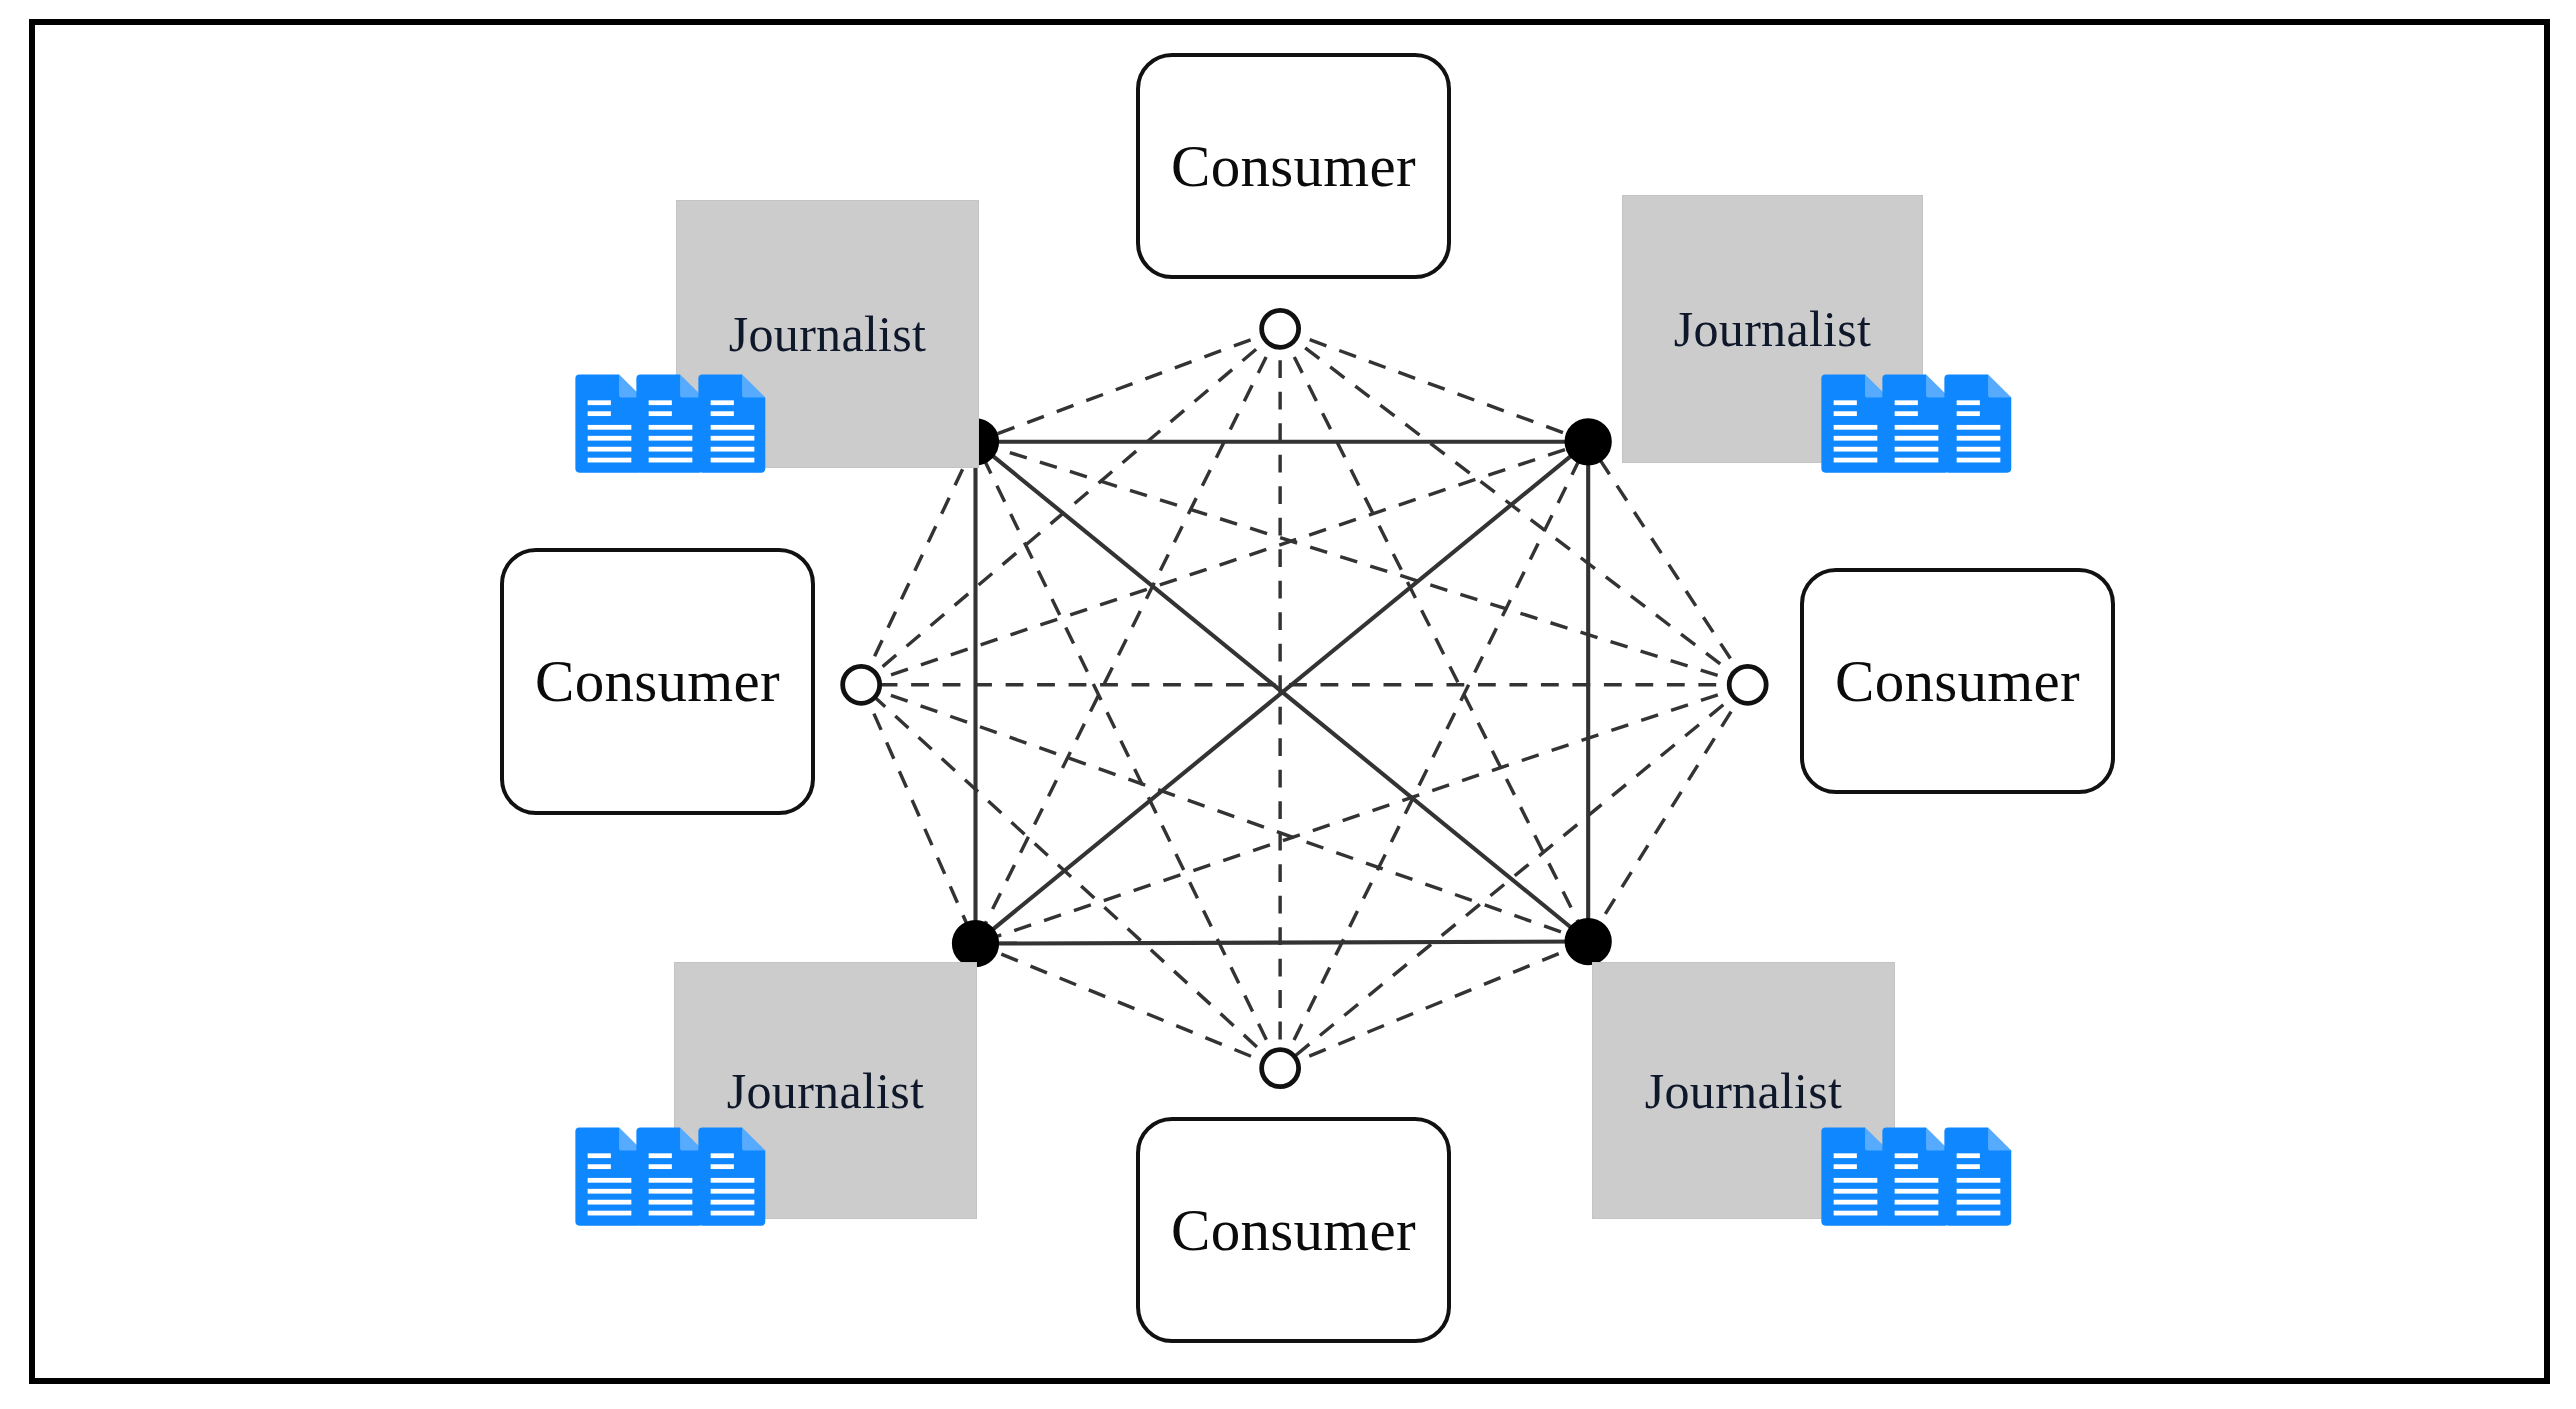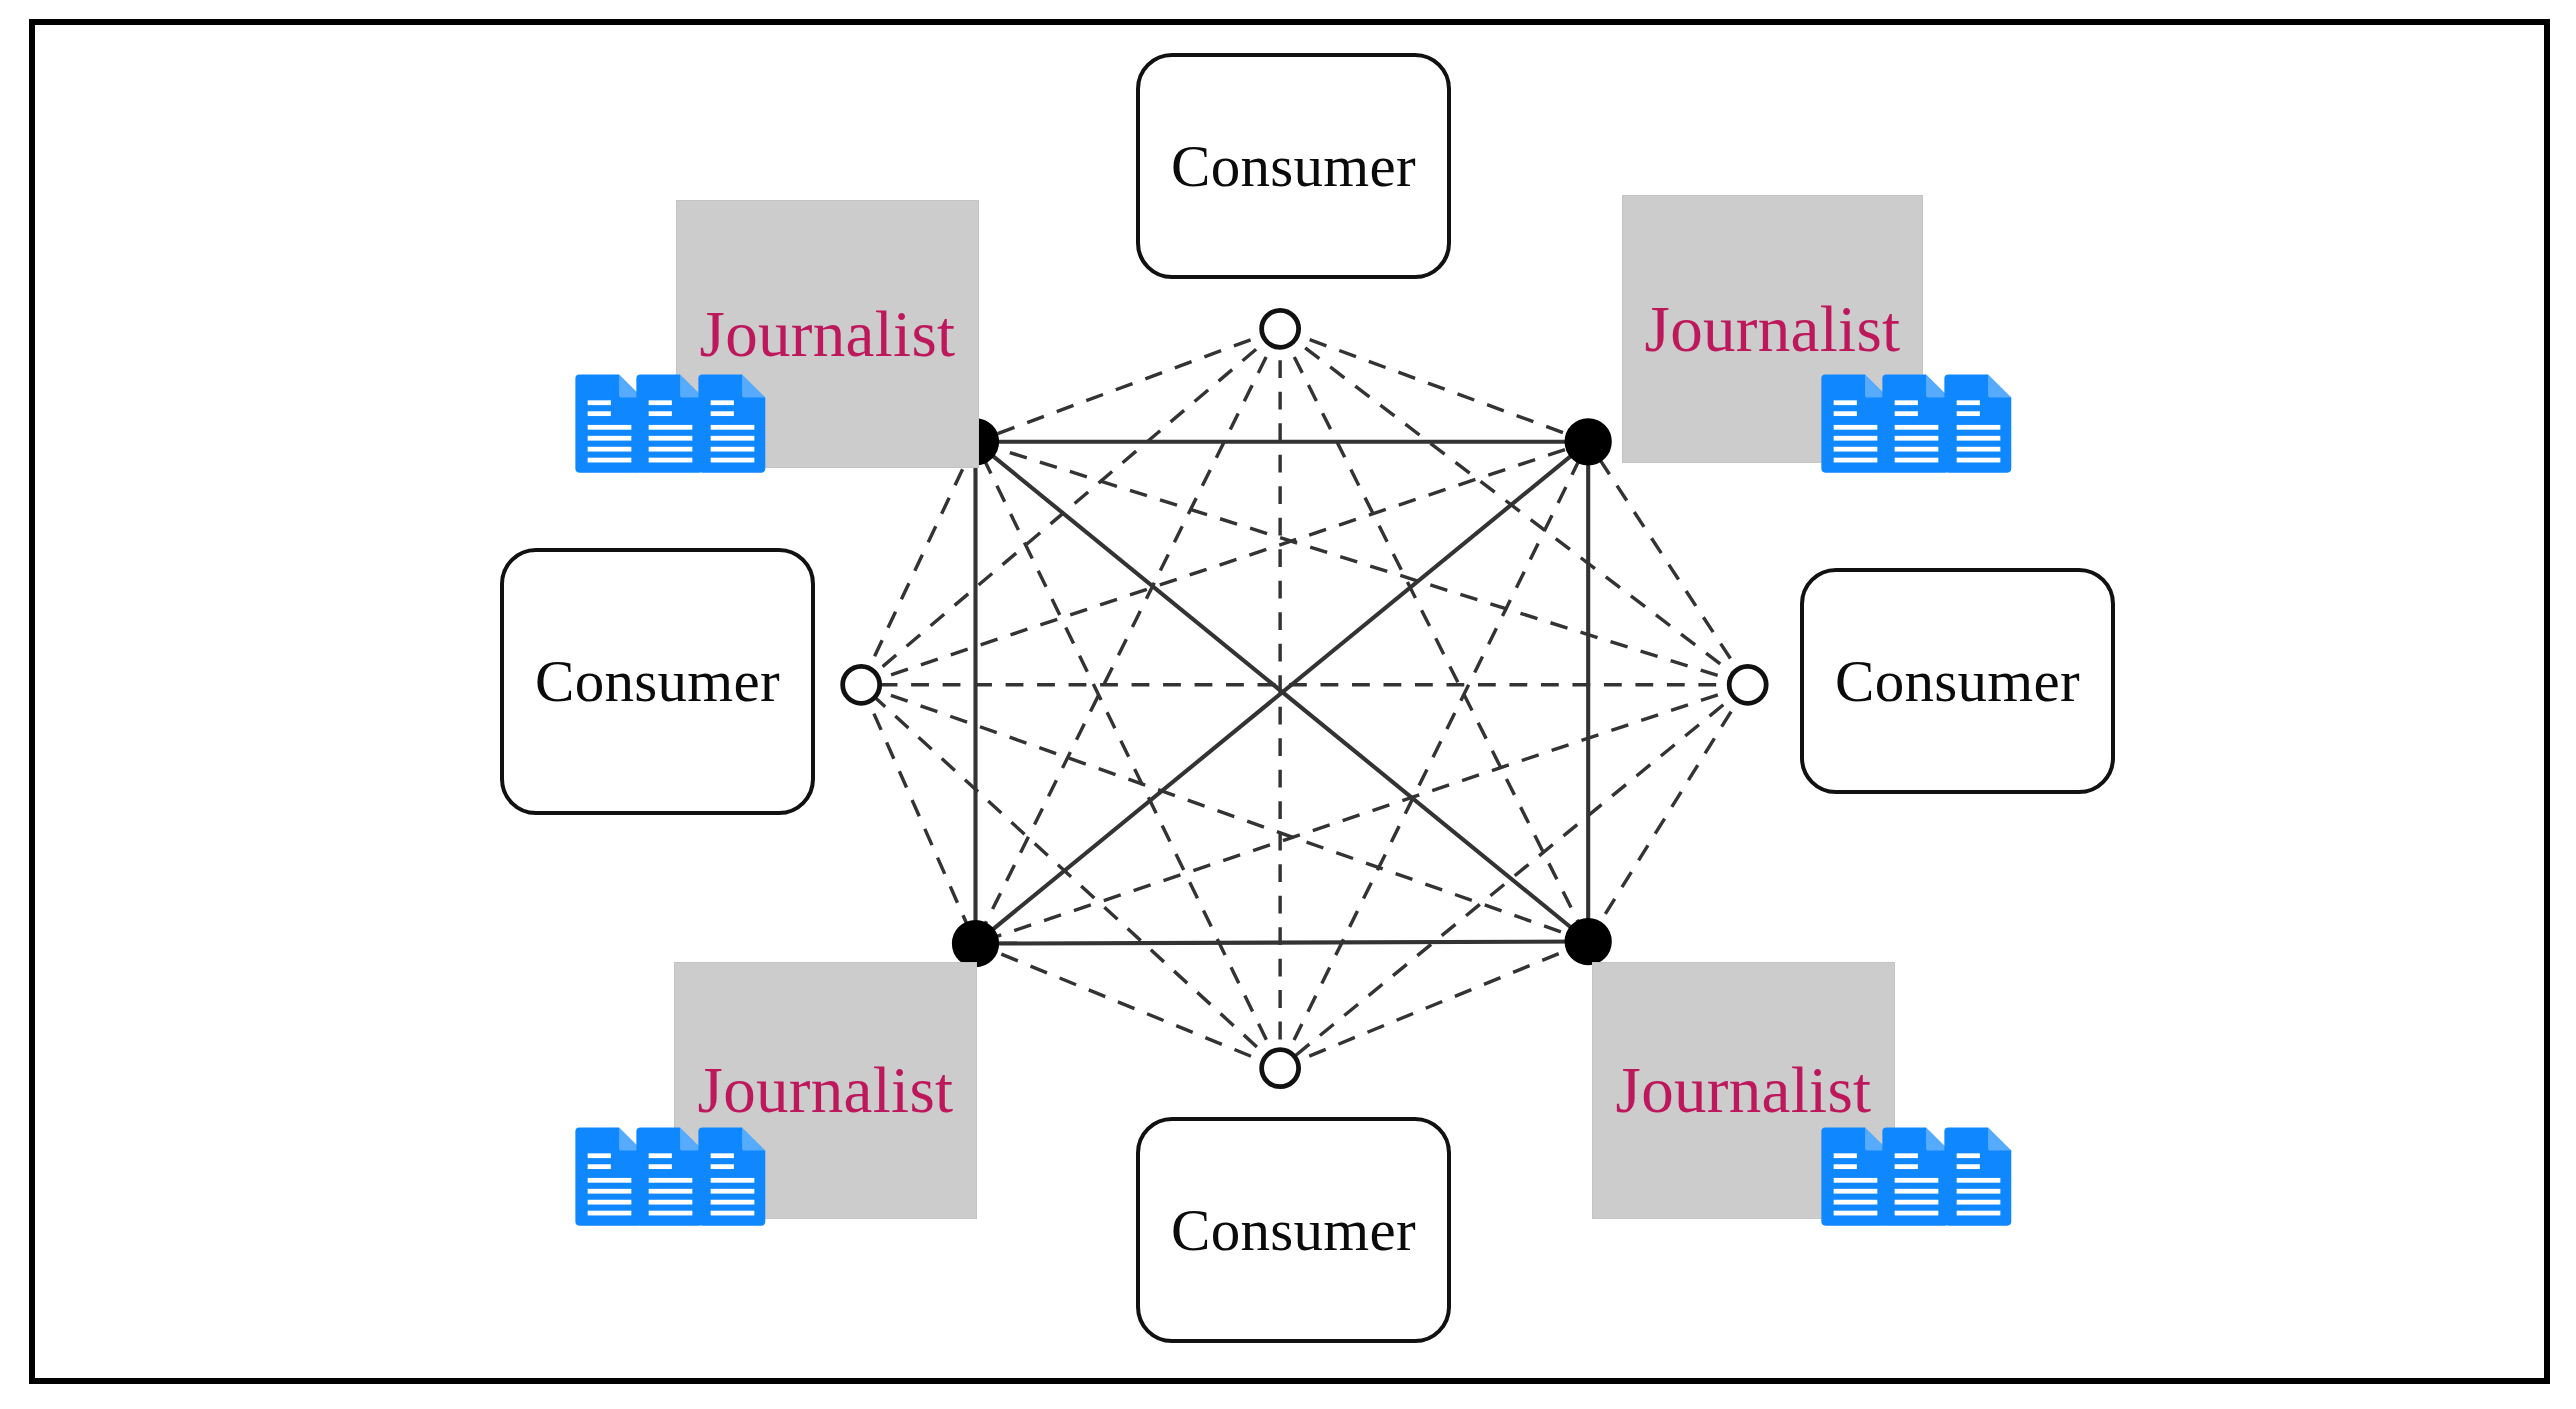--- a/index.html
+++ b/index.html
@@ -5,21 +5,21 @@
   html,body{margin:0;padding:0;background:#ffffff;}
   body{font-family:"Liberation Serif", serif;}
   #page{position:relative;width:2576px;height:1388px;background:#ffffff;overflow:hidden;}
   #frame{position:absolute;left:29px;top:19px;width:2521px;height:1365px;
          border:6.2px solid #000000;box-sizing:border-box;background:#ffffff;}
   #net{position:absolute;left:0;top:0;width:2576px;height:1410px;}
   .box{position:absolute;box-sizing:border-box;display:flex;align-items:center;justify-content:center;}
   .consumer-box{border:4.8px solid #111111;border-radius:36px;background:#ffffff;}
   .consumer-box span{font-size:59px;color:#0b0b0b;letter-spacing:0.3px;}
   .journalist-box{background:#cccccc;border:0.7px solid #c4c4c4;}
-  .journalist-box span{font-size:65px;color:#be185d;letter-spacing:0.3px;}
+  .journalist-box span{font-size:50px;color:#0f172a;letter-spacing:0.3px;}
   .docs{position:absolute;display:flex;align-items:flex-end;}
   .docs svg{display:block;margin-right:-9.6px;}
   .docs svg:last-child{margin-right:0;}
 </style>
 </head>
 <body>
 
 <div id="page">
   <div id="frame"></div>
 

